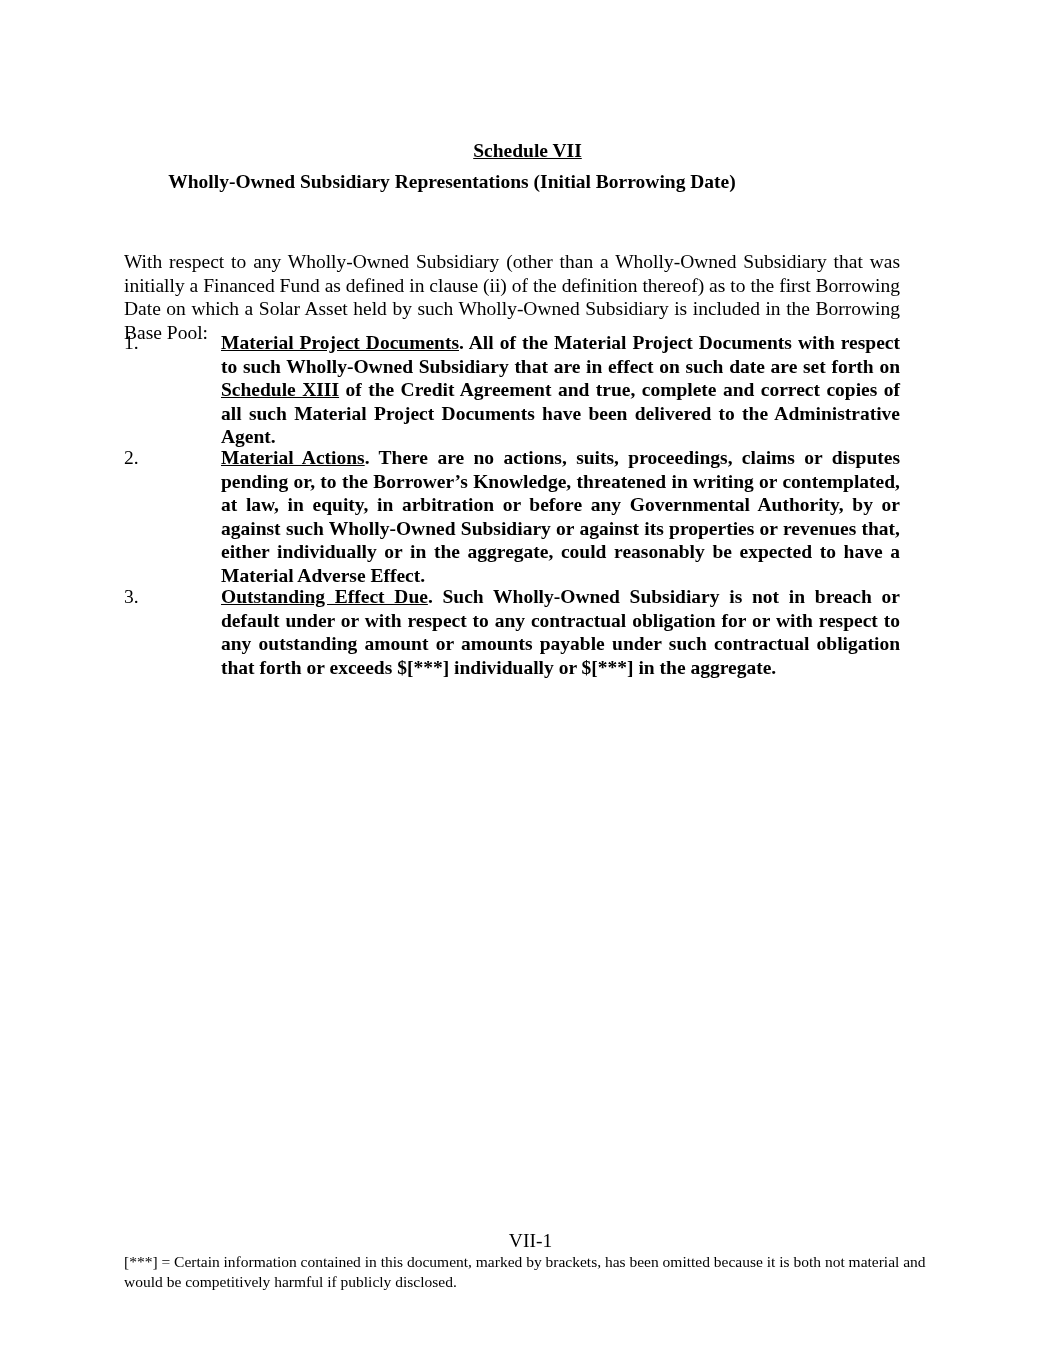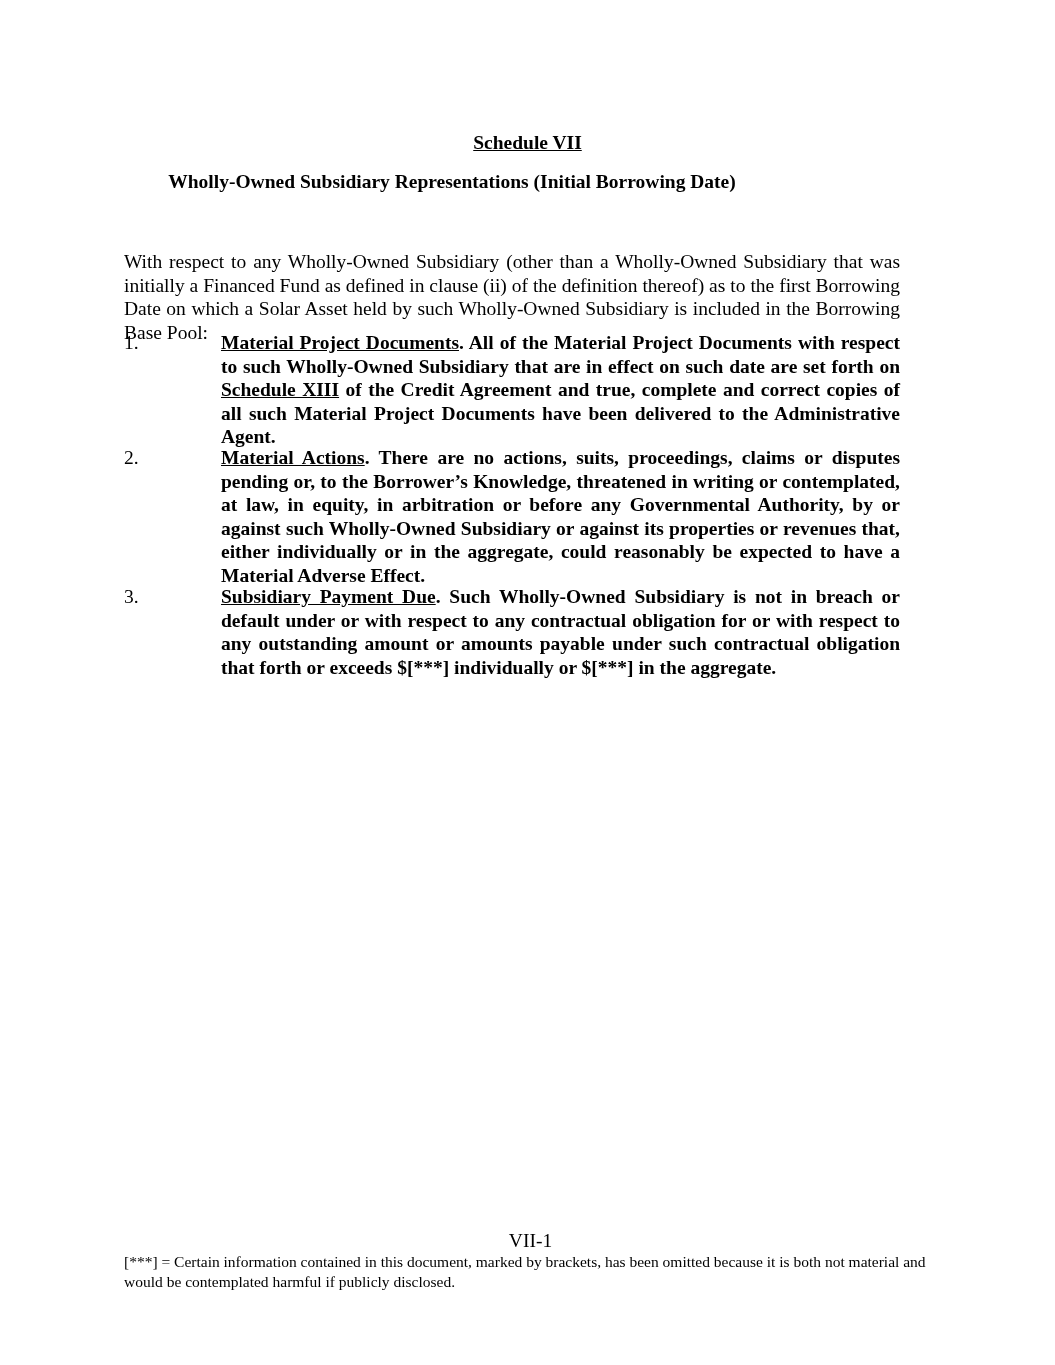--- a/index.html
+++ b/index.html
@@ -1,21 +1,21 @@
 <!DOCTYPE html>
 <html><head>
 <meta charset="utf-8">
 <style>
   html, body { margin: 0; padding: 0; background: #ffffff; }
   body {
     width: 1055px; height: 1365px; position: relative; overflow: hidden;
     font-family: "Liberation Serif", serif; color: #000; font-size: 19.5px;
   }
   .title {
-    position: absolute; top: 132px; left: 0; width: 1055px; text-align: center;
+    position: absolute; top: 140px; left: 0; width: 1055px; text-align: center;
     font-weight: bold; text-decoration: underline; font-size: 19.5px;
   }
   .subtitle {
     position: absolute; top: 171px; left: 0; width: 904px; text-align: center;
     font-weight: bold; font-size: 19.5px;
   }
   .intro {
     position: absolute; top: 214px; left: 124px; width: 776px;
     text-align: justify; line-height: 23.6px; margin-top: 36px;
   }
@@ -47,18 +47,18 @@
     <div class="body"><span class="u">Material Project Documents</span><span>.  All of the Material Project Documents with respect to such Wholly-Owned Subsidiary that are in effect on such date are set forth on </span><span class="u">Schedule XIII</span><span> of the Credit Agreement and true, complete and correct copies of all such Material Project Documents have been delivered to the Administrative Agent.</span></div>
   </div>
 
   <div class="item" style="top:446px;">
     <span class="num">2.</span>
     <div class="body"><span class="u">Material Actions</span><span>.  There are no actions, suits, proceedings, claims or disputes pending or, to the Borrower’s Knowledge, threatened in writing or contemplated, at law, in equity, in arbitration or before any Governmental Authority, by or against such Wholly-Owned Subsidiary or against its properties or revenues that, either individually or in the aggregate, could reasonably be expected to have a Material Adverse Effect.</span></div>
   </div>
 
   <div class="item" style="top:585px;">
     <span class="num">3.</span>
-    <div class="body"><span class="u">Subsidiary Payment Due</span><span>.  Such Wholly-Owned Subsidiary is not in breach or default under or with respect to any contractual obligation for or with respect to any outstanding amount or amounts payable under such contractual obligation that forth or exceeds $[***] individually or $[***] in the aggregate.</span></div>
+    <div class="body"><span class="u">Outstanding Effect Due</span><span>.  Such Wholly-Owned Subsidiary is not in breach or default under or with respect to any contractual obligation for or with respect to any outstanding amount or amounts payable under such contractual obligation that forth or exceeds $[***] individually or $[***] in the aggregate.</span></div>
   </div>
 
   <div class="page-num">VII-1</div>
-  <div class="footnote">[***] = Certain information contained in this document, marked by brackets, has been omitted because it is both not material and would be contemplated harmful if publicly disclosed.</div>
+  <div class="footnote">[***] = Certain information contained in this document, marked by brackets, has been omitted because it is both not material and would be competitively harmful if publicly disclosed.</div>
 </div>
 
 </body></html>

